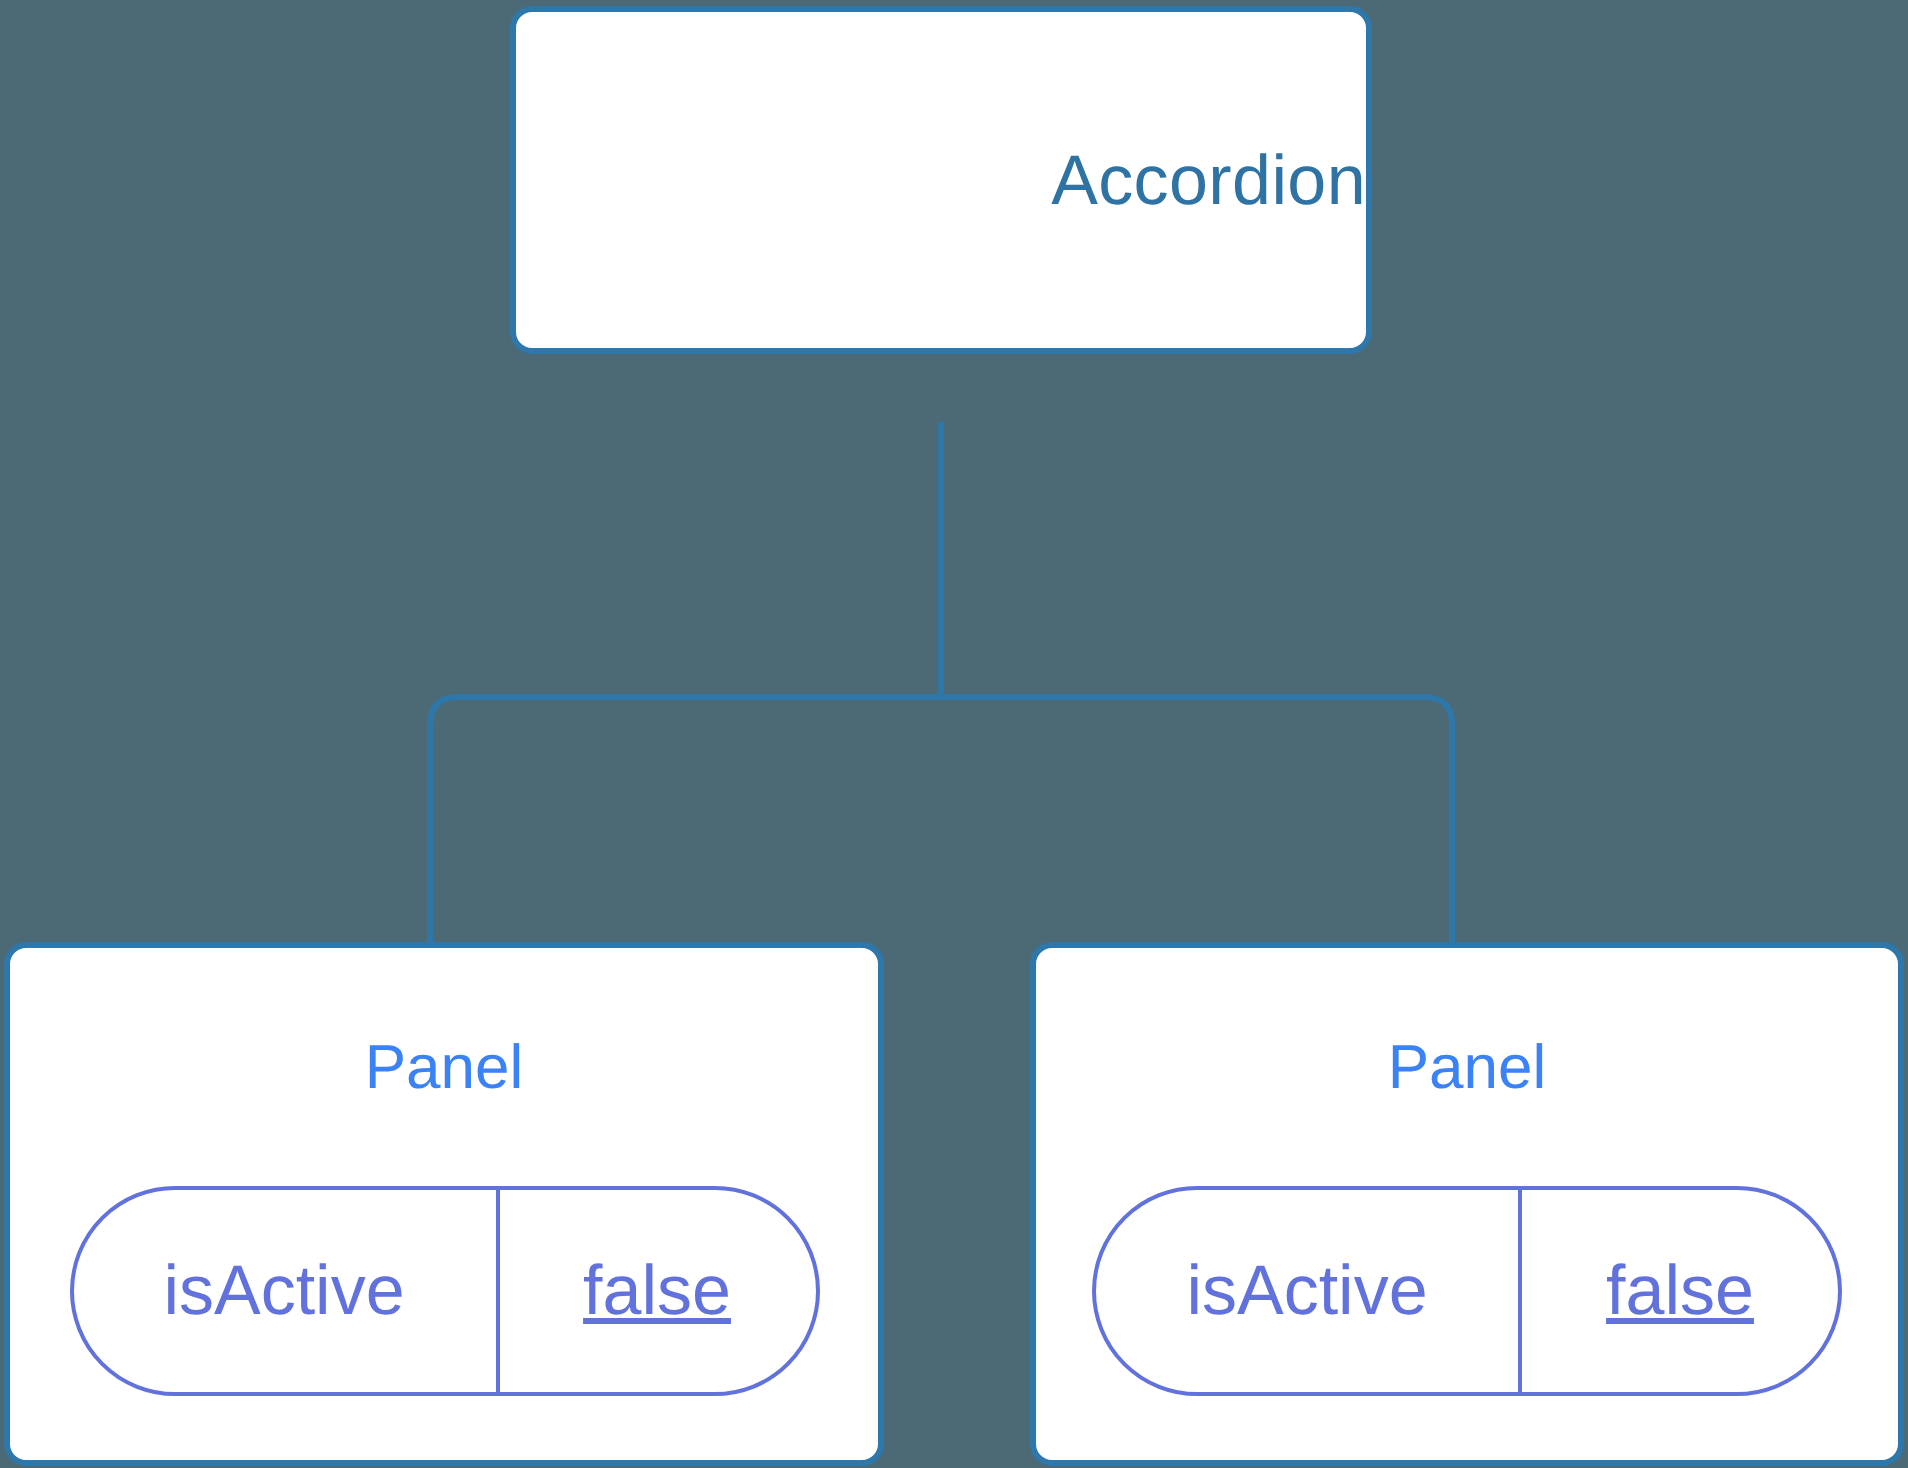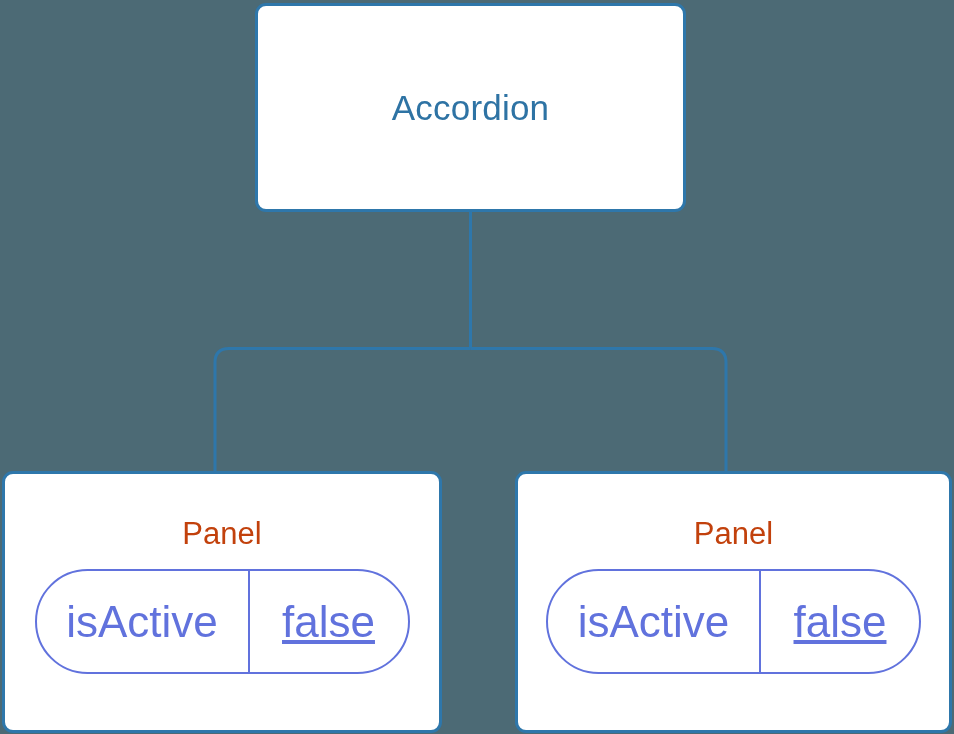--- a/index.html
+++ b/index.html
@@ -36,24 +36,24 @@
     border: 3px solid #2e77ab;
     border-radius: 11px;
     box-sizing: border-box;
   }
 
   
   #node-accordion {
     left: 255px;
     top: 3px;
     width: 431px;
-    height: 209px;
+    height: 174px;
     display: flex;
     align-items: center;
-    justify-content: center;
+    justify-content: flex-end;
   }
   .node-title-root {
     color: #2e73a4;
     font-size: 35px;
     font-weight: 400;
     letter-spacing: 0.2px;
     line-height: 1;
   }
 
   
@@ -68,44 +68,44 @@
   }
   #node-panel-left {
     left: 2px;
     width: 440px;
   }
   #node-panel-right {
     left: 515px;
     width: 437px;
   }
   .node-title-child {
-    color: #c2410c;
+    color: #3b82f6;
     font-size: 31px;
     font-weight: 400;
     line-height: 1;
-    margin-bottom: 20px;
+    margin-bottom: 44px;
   }
 
   
   .state-pill {
     display: flex;
     align-items: stretch;
     height: 105px;
     border: 2px solid #6172dd;
     border-radius: 53px;
     box-sizing: border-box;
     background: transparent;
   }
   .pill-key,
   .pill-value {
     display: flex;
     align-items: center;
     justify-content: center;
     color: #6172dd;
-    font-size: 44px;
+    font-size: 35px;
     font-weight: 400;
     line-height: 1;
     box-sizing: border-box;
   }
   .pill-key {
     width: 213px;
     border-right: 2px solid #6172dd;
   }
   .pill-value {
     width: 158px;

